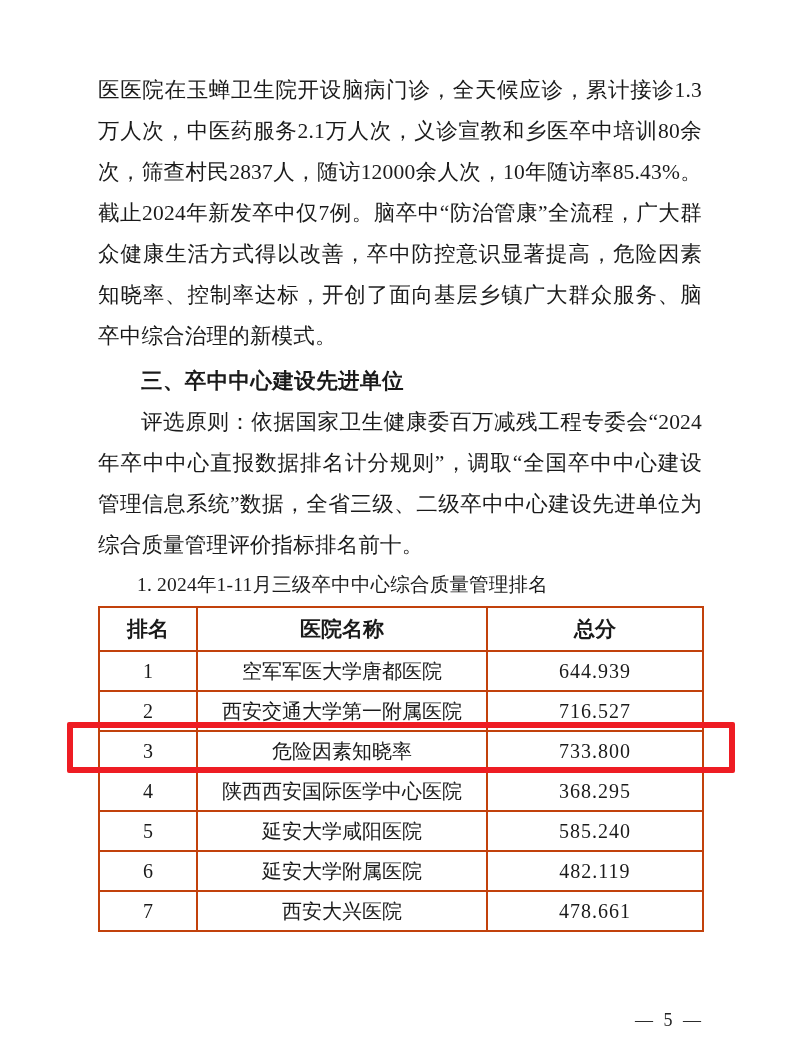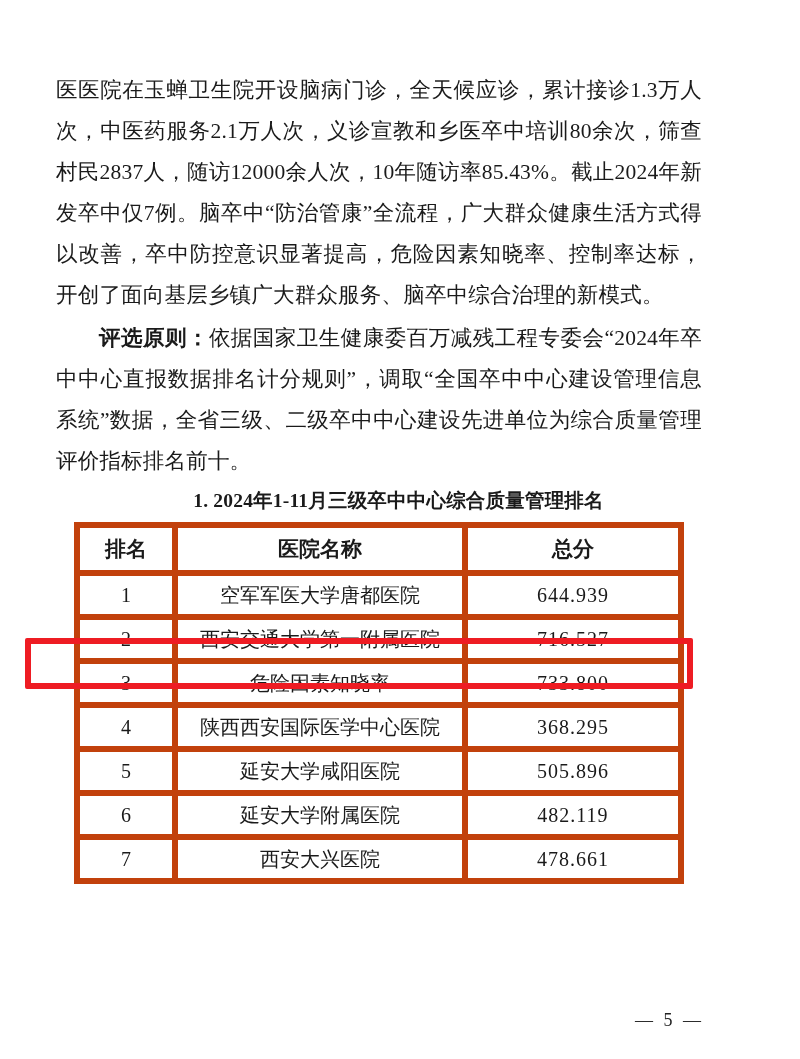--- a/index.html
+++ b/index.html
@@ -13,21 +13,21 @@
     font-family: "Liberation Serif", "DejaVu Serif", serif;
     color: #1a1a1a;
     position: relative;
     overflow: hidden;
   }
   .page {
     position: relative;
     width: 800px;
     height: 1059px;
     box-sizing: border-box;
-    padding: 70px 98px 0 56px;
+    padding: 70px 98px 0 98px;
   }
   .para {
     font-size: 21.5px;
     line-height: 41px;
     text-align: justify;
     text-justify: inter-ideograph;
     letter-spacing: 0.2px;
     margin: 0;
   }
   .para-first {
@@ -38,52 +38,51 @@
     line-height: 41px;
     font-weight: bold;
     margin: 4px 0 0 0;
     text-indent: 2em;
     letter-spacing: 0.4px;
   }
   .para-indent {
     text-indent: 2em;
   }
   .bold-lead {
-    font-weight: bold;
+    font-weight: normal;
     margin-top: 6px;
   }
   .subheading {
     font-size: 20px;
     line-height: 38px;
     font-weight: bold;
     margin: 6px 0 0 0;
     text-indent: 2em;
     letter-spacing: 0.2px;
   }
   .table-title {
     font-size: 19.5px;
     line-height: 34px;
-    font-weight: bold;
+    font-weight: normal;
     margin: 2px 0 4px 0;
     text-indent: 2em;
     letter-spacing: 0.2px;
-    text-align: center;
   }
   .table-wrap {
     position: relative;
     margin-top: 2px;
   }
   table.rank-table {
     border-collapse: collapse;
     width: 604px;
     margin: 0 auto;
     table-layout: fixed;
   }
   table.rank-table td, table.rank-table th {
-    border: 6px solid #c2410c;
+    border: 2px solid #c2410c;
     text-align: center;
     font-size: 20px;
     font-weight: normal;
     padding: 0;
     height: 38px;
     line-height: 38px;
     font-family: "Liberation Serif", "DejaVu Serif", serif;
   }
   table.rank-table thead th {
     font-weight: bold;
@@ -114,20 +113,21 @@
     color: #222;
   }
 </style>
 </head>
 <body>
 
 <div class="page">
 
   <p class="para para-first">医医院在玉蝉卫生院开设脑病门诊，全天候应诊，累计接诊1.3万人次，中医药服务2.1万人次，义诊宣教和乡医卒中培训80余次，筛查村民2837人，随访12000余人次，10年随访率85.43%。截止2024年新发卒中仅7例。脑卒中“防治管康”全流程，广大群众健康生活方式得以改善，卒中防控意识显著提高，危险因素知晓率、控制率达标，开创了面向基层乡镇广大群众服务、脑卒中综合治理的新模式。</p>
 
+  <p class="heading">三、卒中中心建设先进单位</p>
 
   <p class="para para-indent"><span class="bold-lead">评选原则：</span><span>依据国家卫生健康委百万减残工程专委会“2024年卒中中心直报数据排名计分规则”，调取“全国卒中中心建设管理信息系统”数据，全省三级、二级卒中中心建设先进单位为综合质量管理评价指标排名前十。</span></p>
 
 
   <p class="table-title">1. 2024年1-11月三级卒中中心综合质量管理排名</p>
 
   <div class="table-wrap">
     <table class="rank-table">
       <colgroup>
         <col class="col-rank">
@@ -158,21 +158,21 @@
           <td class="score">733.800</td>
         </tr>
         <tr>
           <td>4</td>
           <td>陕西西安国际医学中心医院</td>
           <td class="score">368.295</td>
         </tr>
         <tr>
           <td>5</td>
           <td>延安大学咸阳医院</td>
-          <td class="score">505.896</td>
+          <td class="score">585.240</td>
         </tr>
         <tr>
           <td>6</td>
           <td>延安大学附属医院</td>
           <td class="score">482.119</td>
         </tr>
         <tr>
           <td>7</td>
           <td>西安大兴医院</td>
           <td class="score">478.661</td>

